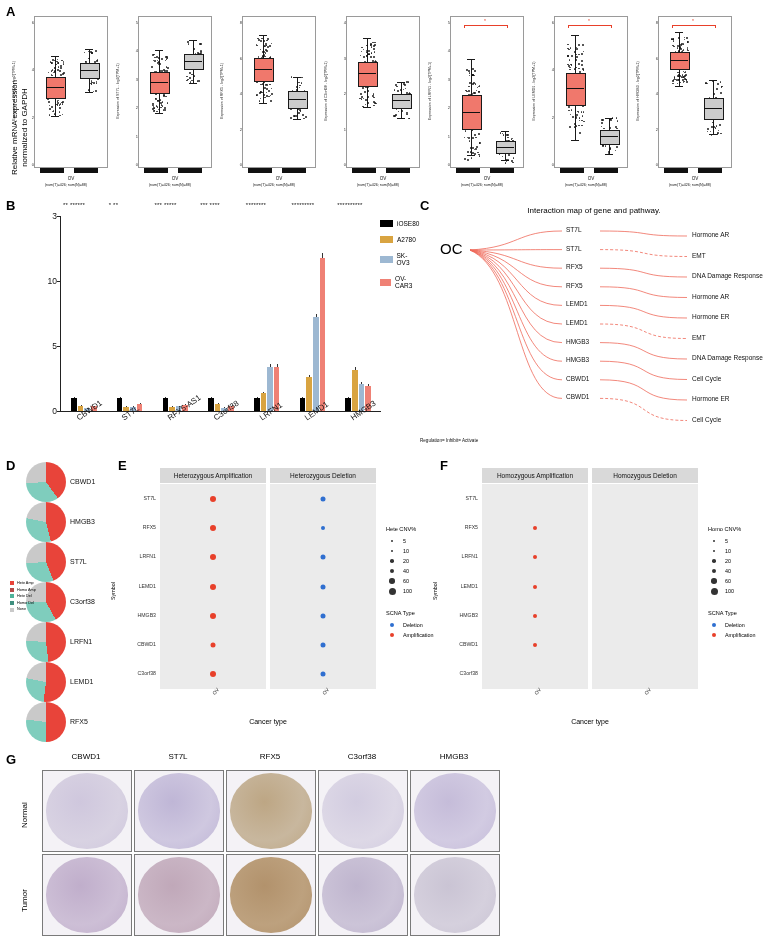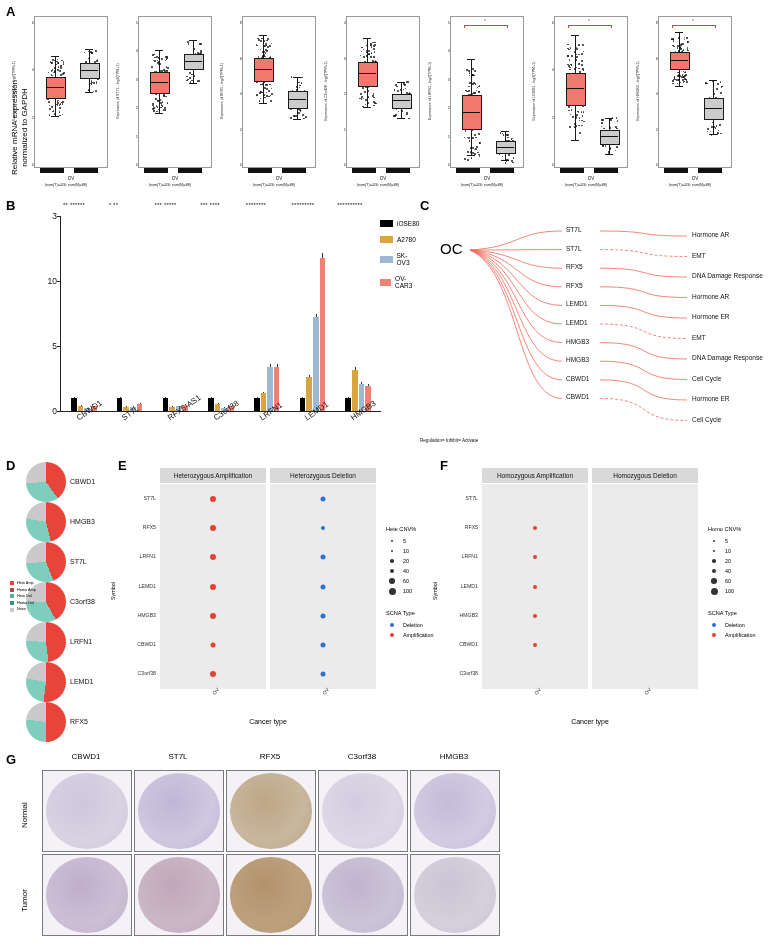--- a/index.html
+++ b/index.html
@@ -1431,20 +1431,21 @@
         <span>SK-OV3</span>
       </div>
       <div class="row">
         <span class="sw" style="background: rgb(239, 129, 117);"></span>
         <span>OV-CAR3</span>
       </div>
     </div>
 </div>
 
 <div id="panelC">
+  <div class="c-title">Interaction map of gene and pathway.</div>
   <div class="oc-label">OC</div>
   <svg id="cSvg" width="348" height="255" style="position:absolute;left:0;top:0;">
       <path d="M 50 52 C 100 49.15, 96 33, 142 33" stroke="#ef6a5a" fill="none" stroke-width="0.8"></path>
       <path d="M 50 52 C 100 51.94, 96 51.6, 142 51.6" stroke="#ef6a5a" fill="none" stroke-width="0.8"></path>
       <path d="M 50 52 C 100 54.730000000000004, 96 70.2, 142 70.2" stroke="#ef6a5a" fill="none" stroke-width="0.8"></path>
       <path d="M 50 52 C 100 57.52, 96 88.80000000000001, 142 88.80000000000001" stroke="#ef6a5a" fill="none" stroke-width="0.8"></path>
       <path d="M 50 52 C 100 60.31, 96 107.4, 142 107.4" stroke="#ef6a5a" fill="none" stroke-width="0.8"></path>
       <path d="M 50 52 C 100 63.1, 96 126, 142 126" stroke="#ef6a5a" fill="none" stroke-width="0.8"></path>
       <path d="M 50 52 C 100 65.89, 96 144.60000000000002, 142 144.60000000000002" stroke="#ef6a5a" fill="none" stroke-width="0.8"></path>
       <path d="M 50 52 C 100 68.68, 96 163.20000000000002, 142 163.20000000000002" stroke="#ef6a5a" fill="none" stroke-width="0.8"></path>

